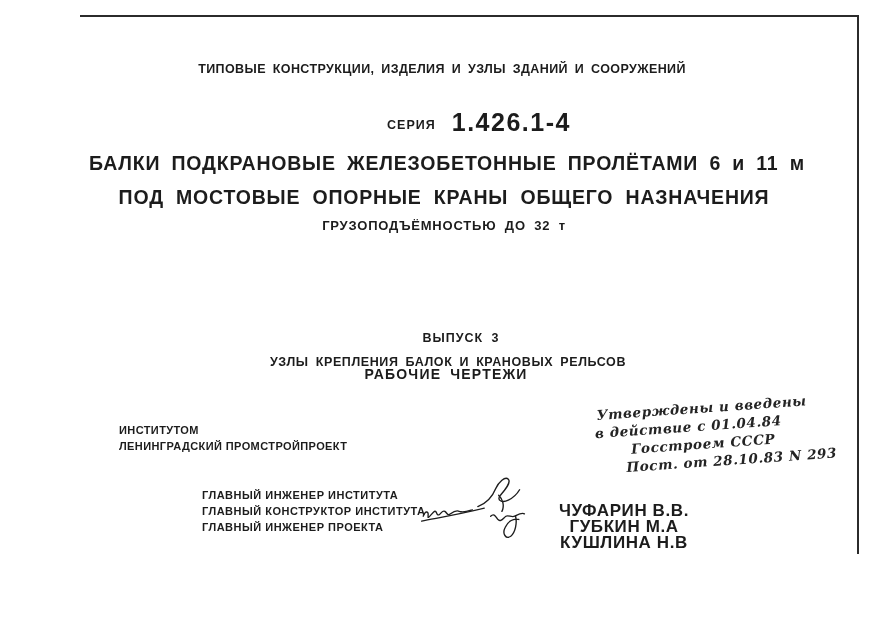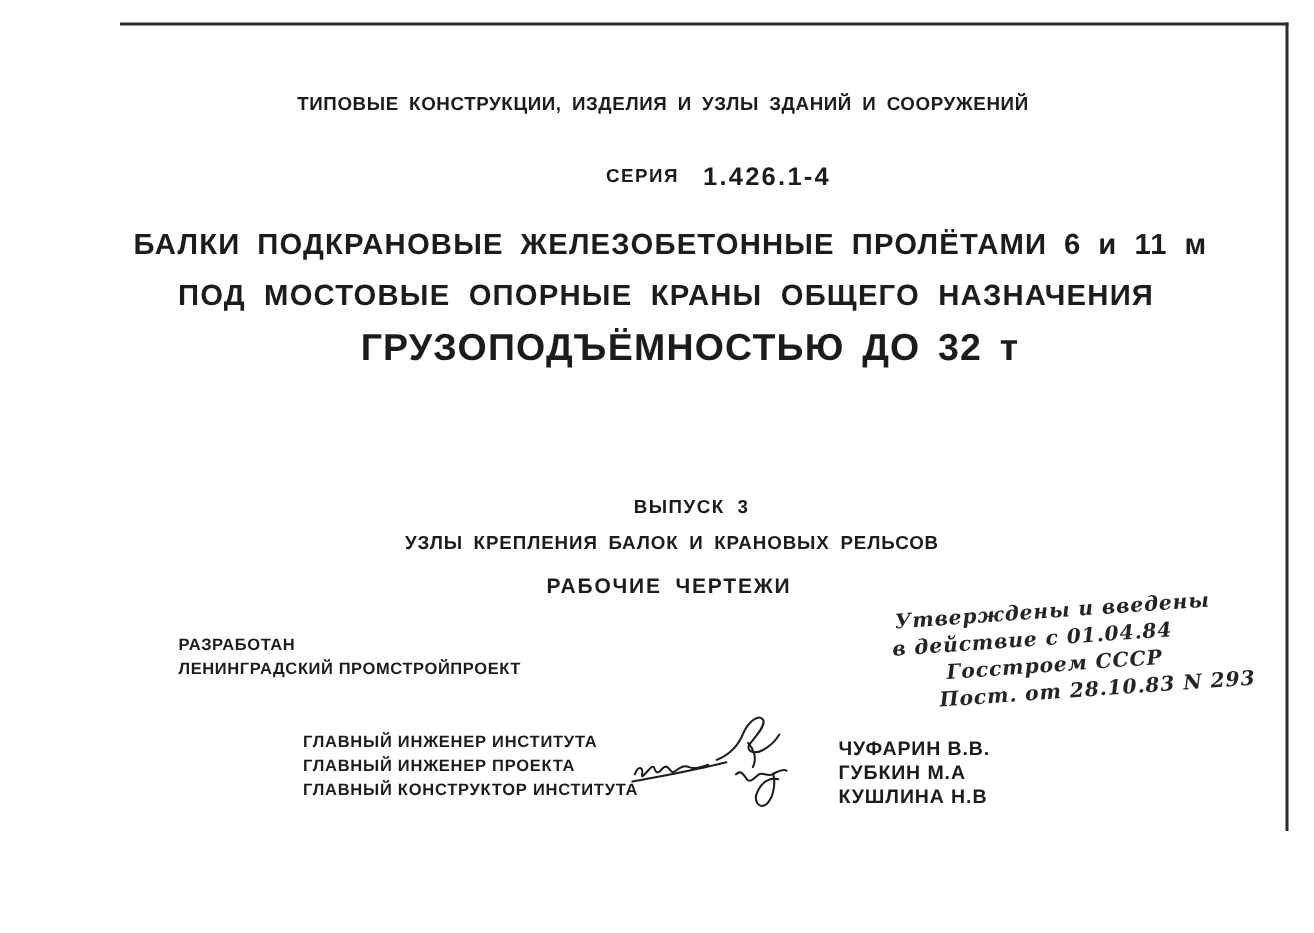--- a/index.html
+++ b/index.html
@@ -22,29 +22,29 @@
   .center { text-align:center; }
 
   .header-line {
     left:0; top:62px; width:796px;
     font-size:12.5px; letter-spacing:0.4px; word-spacing:3px;
   }
   .series-row {
     left:0; top:108px; width:870px; text-align:center;
   }
   .series-label { font-size:12.5px; letter-spacing:1px; vertical-align:baseline; }
-  .series-number { font-size:17px; letter-spacing:1.5px; margin-left:16px; vertical-align:-2px; }
+  .series-number { font-size:25px; letter-spacing:1.5px; margin-left:16px; vertical-align:-2px; }
 
   .title-1 { left:0; top:152px; width:806px; font-size:19.5px; letter-spacing:0.8px; word-spacing:5px; }
   .title-2 { left:0; top:186px; width:800px; font-size:19.5px; letter-spacing:0.8px; word-spacing:6px; }
-  .title-3 { left:16px; top:218px; width:800px; font-size:25px; letter-spacing:0.8px; word-spacing:4px; }
+  .title-3 { left:0; top:218px; width:800px; font-size:13px; letter-spacing:0.8px; word-spacing:4px; }
 
   .issue      { left:0; top:331px; width:834px; font-size:12.5px; letter-spacing:1px; word-spacing:4px; }
   .subtitle   { left:0; top:355px; width:808px; font-size:12.5px; letter-spacing:0.6px; word-spacing:3px; }
-  .doc-type   { left:0; top:382px; width:804px; font-size:14px; letter-spacing:1.2px; word-spacing:4px; }
+  .doc-type   { left:0; top:366px; width:804px; font-size:14px; letter-spacing:1.2px; word-spacing:4px; }
 
   .developer {
     left:75px; top:423px;
     font-size:11px; letter-spacing:0.4px; line-height:15.5px; font-weight:bold;
   }
 
   .approval {
     left:552px; top:406px; width:260px;
     font-family:"DejaVu Serif", serif;
     font-style:italic; font-weight:bold;
@@ -54,22 +54,22 @@
   }
   .approval .a2 { margin-left:-3px; }
   .approval .a3 { margin-left:32px; }
   .approval .a4 { margin-left:26px; }
 
   .roles {
     left:158px; top:488px;
     font-size:11px; letter-spacing:0.5px; line-height:15.8px; font-weight:bold;
   }
   .names {
-    left:515px; top:491px;
-    font-size:13px; letter-spacing:0.6px; line-height:15.8px; font-weight:bold;
+    left:515px; top:503px;
+    font-size:17px; letter-spacing:0.6px; line-height:15.8px; font-weight:bold;text-align:center;
   }
 
   .signature { position:absolute; left:376px; top:474px; }
 
   .watermark {
     position:absolute; left:836px; top:444px;
     font-size:10.5px; font-weight:normal; color:#8f8f8f;
     letter-spacing:0.2px;
   }
 </style>
@@ -88,35 +88,35 @@
 
   <div class="t center title-1">БАЛКИ ПОДКРАНОВЫЕ ЖЕЛЕЗОБЕТОННЫЕ ПРОЛЁТАМИ 6 и 11 м</div>
   <div class="t center title-2">ПОД МОСТОВЫЕ ОПОРНЫЕ КРАНЫ ОБЩЕГО НАЗНАЧЕНИЯ</div>
   <div class="t center title-3">ГРУЗОПОДЪЁМНОСТЬЮ ДО 32 т</div>
 
   <div class="t center issue">ВЫПУСК 3</div>
   <div class="t center subtitle">УЗЛЫ КРЕПЛЕНИЯ БАЛОК И КРАНОВЫХ РЕЛЬСОВ</div>
   <div class="t center doc-type">РАБОЧИЕ ЧЕРТЕЖИ</div>
 
   <div class="t developer">
-    <div>РАЗРАБОТАН</div>
+    <div>ИНСТИТУТОМ</div>
     <div>ЛЕНИНГРАДСКИЙ ПРОМСТРОЙПРОЕКТ</div>
   </div>
 
   <div class="t approval">
     <div class="a1">Утверждены и введены</div>
     <div class="a2">в действие с 01.04.84</div>
     <div class="a3">Госстроем СССР</div>
     <div class="a4">Пост. от 28.10.83 N 293</div>
   </div>
 
   <div class="t roles">
     <div>ГЛАВНЫЙ ИНЖЕНЕР ИНСТИТУТА</div>
+    <div>ГЛАВНЫЙ КОНСТРУКТОР ИНСТИТУТА</div>
     <div>ГЛАВНЫЙ ИНЖЕНЕР ПРОЕКТА</div>
-    <div>ГЛАВНЫЙ КОНСТРУКТОР ИНСТИТУТА</div>
   </div>
 
   <div class="signature">
     <svg width="106" height="70" viewBox="0 0 132 86">
       <g fill="none" stroke="#1d1d1d" stroke-width="1.7" stroke-linecap="round" stroke-linejoin="round">
 
         <path d="M4,52 C7,44 11,46 10,52 C9,57 15,48 18,46 C21,44 20,52 24,50 C27,48 28,44 31,46 C34,48 34,52 38,49 C42,46 45,44 49,46 C54,48 59,46 65,44"></path>
         <path d="M2,58 C22,54 48,50 80,42"></path>
 
         <path d="M72,40 C82,36 90,28 94,18 C98,9 106,2 110,6 C114,10 105,20 100,26 C95,32 102,36 110,32 C116,29 121,24 124,19"></path>

